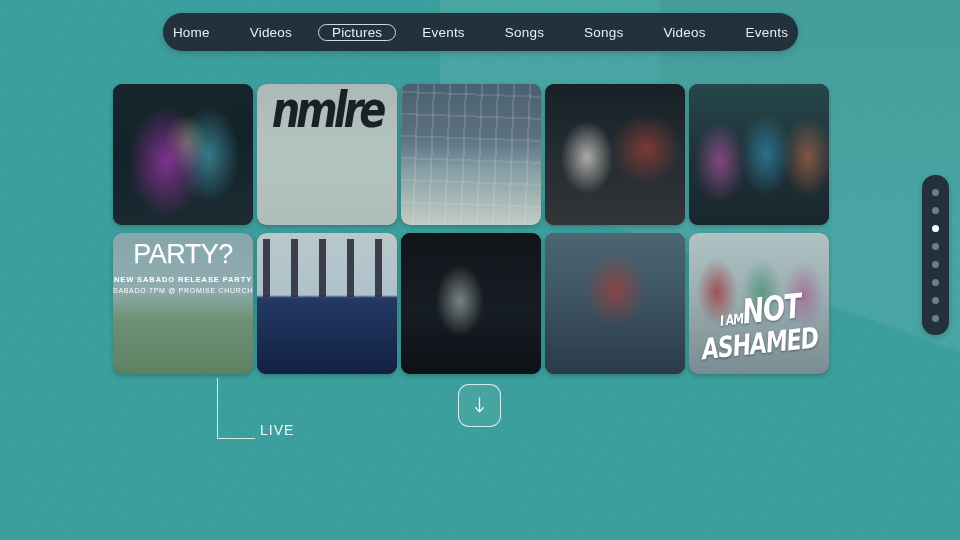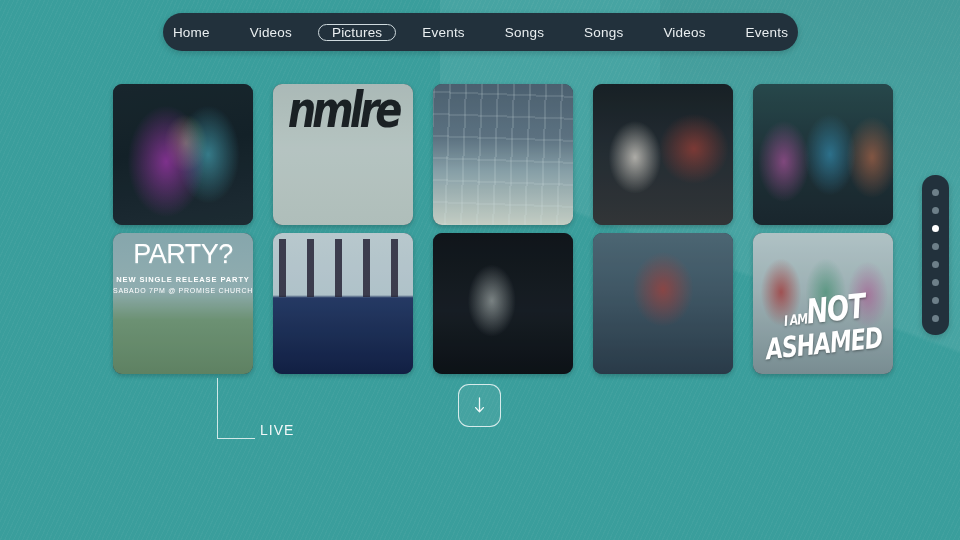--- a/index.html
+++ b/index.html
@@ -81,21 +81,21 @@
   
   #gallery {
     position: absolute;
     left: 113px;
     top: 84px;
     width: 733px;
     height: 292px;
     display: grid;
     grid-template-columns: repeat(5, 140px);
     grid-template-rows: 141px 141px;
-    gap: 8px 20px;
+    gap: 8px 4px;
   }
   .tile {
     position: relative;
     border-radius: 9px;
     overflow: hidden;
     background: #2c3b46;
     box-shadow: 0 2px 5px rgba(0,0,0,0.22);
     cursor: pointer;
   }
   .tile .photo {
@@ -338,21 +338,21 @@
 
     <div class="tile">
       <div class="photo p5"></div>
       <div class="tint"></div>
     </div>
 
     <div class="tile">
       <div class="photo p6"></div>
       <div class="tint"></div>
       <div class="caption cap-party">PARTY?</div>
-      <div class="caption cap-sub1">NEW SINGLE RELEASE PARTY</div>
+      <div class="caption cap-sub1">NEW SABADO RELEASE PARTY</div>
       <div class="caption cap-sub2">SABADO 7PM @ PROMISE CHURCH</div>
     </div>
 
     <div class="tile">
       <div class="photo p7">
         <div class="people"></div>
       </div>
       <div class="tint"></div>
     </div>
 

